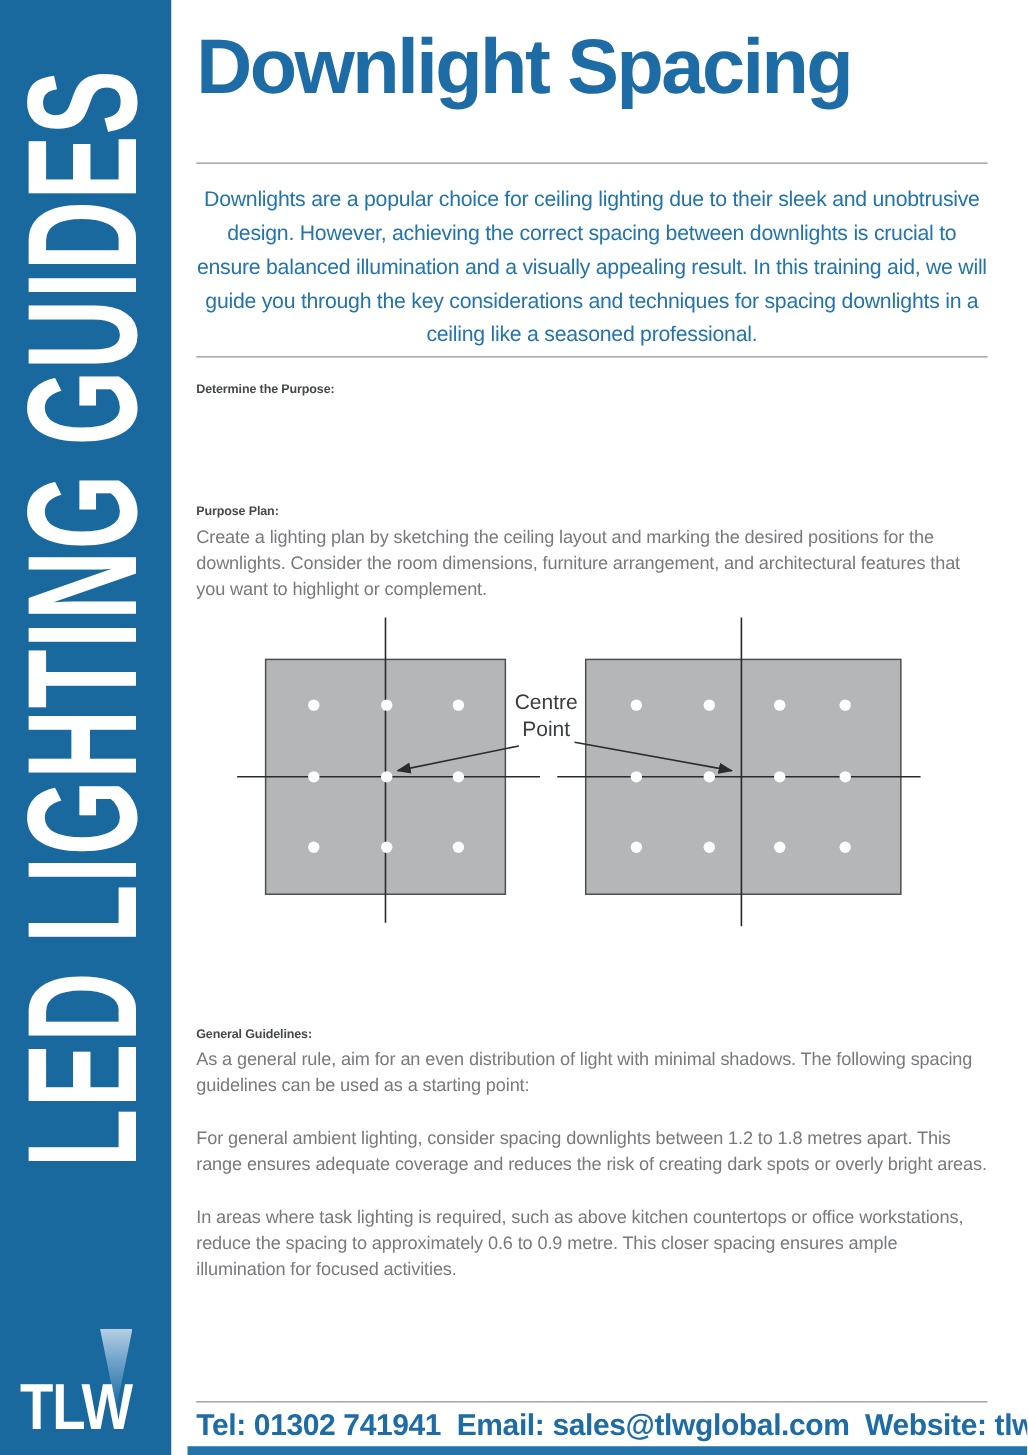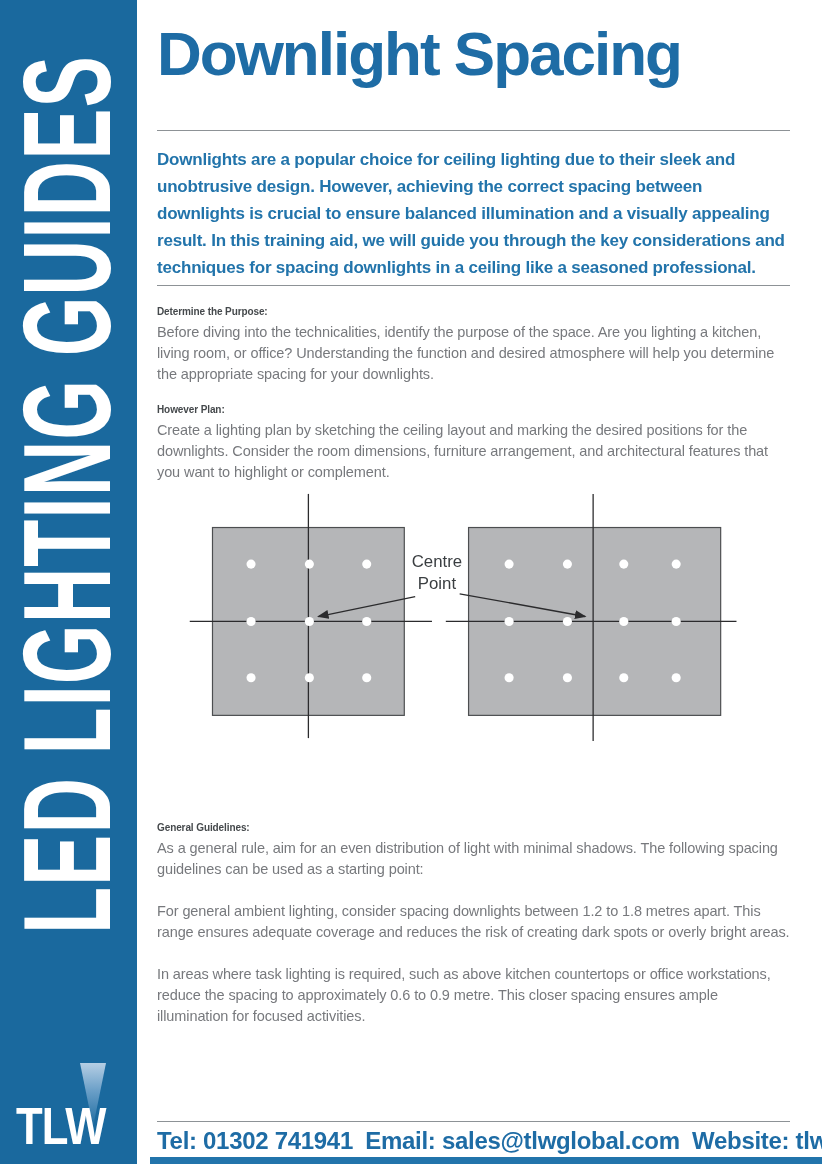--- a/index.html
+++ b/index.html
@@ -31,22 +31,22 @@
   .content{position:absolute;left:157px;top:0;width:633px;height:1164px;}
   .doc-title{
     position:absolute;left:0;top:20px;width:633px;margin:0;
     font-size:62px;font-weight:bold;letter-spacing:-2px;color:#1e6ca5;line-height:1.1;
   }
   .rule{position:absolute;left:0;width:633px;height:0;border-top:1px solid #8d9296;}
   .rule-1{top:130px;}
   .rule-2{top:285px;}
   .intro{
     position:absolute;left:0;top:146px;width:633px;
-    text-align:left;color:#2274ab;
-    font-size:17px;font-weight:bold;line-height:27px;letter-spacing:-0.2px;
+    text-align:center;color:#2274ab;
+    font-size:17px;font-weight:normal;line-height:27px;letter-spacing:-0.2px;
   }
   .section{position:absolute;left:0;width:633px;}
   .section-1{top:301px;}
   .section-2{top:399px;}
   .section-3{top:817px;}
   .section h2{
     margin:0;font-size:10px;font-weight:bold;color:#45494c;line-height:21px;letter-spacing:-0.1px;
   }
   .section p{
     margin:0 0 21px 0;font-size:14.5px;font-weight:normal;color:#77797d;
@@ -77,25 +77,24 @@
   <div class="content">
 
     <h1 class="doc-title">Downlight Spacing</h1>
     <div class="rule rule-1"></div>
 
     <div class="intro">Downlights are a popular choice for ceiling lighting due to their sleek and unobtrusive design. However, achieving the correct spacing between downlights is crucial to ensure balanced illumination and a visually appealing result. In this training aid, we will guide you through the key considerations and techniques for spacing downlights in a ceiling like a seasoned professional.</div>
     <div class="rule rule-2"></div>
 
     <div class="section section-1">
       <h2>Determine the Purpose:</h2>
-      <p>Before diving into the technicalities, identify the purpose of the space. Are you lighting a kitchen, living room, or office? Understanding the function and desired atmosphere will help you determine the appropriate spacing for your downlights.</p>
     </div>
 
     <div class="section section-2">
-      <h2>However Plan:</h2>
+      <h2>Purpose Plan:</h2>
       <p>Create a lighting plan by sketching the ceiling layout and marking the desired positions for the downlights. Consider the room dimensions, furniture arrangement, and architectural features that you want to highlight or complement.</p>
     </div>
 
     <svg class="diagram" viewBox="0 0 640 265" width="633" height="262">
       <defs>
         <marker id="arrowhead" markerWidth="9" markerHeight="7" refX="8" refY="3.5" orient="auto">
           <path d="M0,0 L9,3.5 L0,7 Z" fill="#2b2b2d"></path>
         </marker>
       </defs>
 

